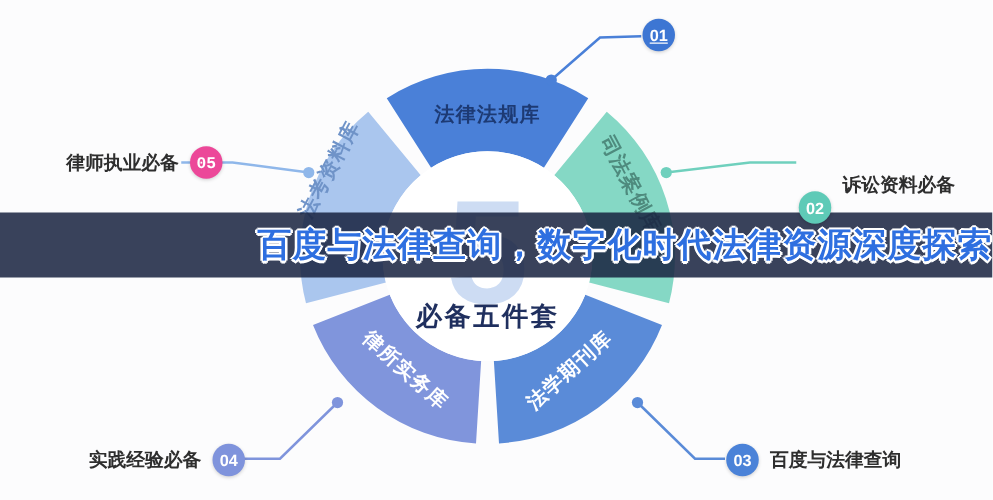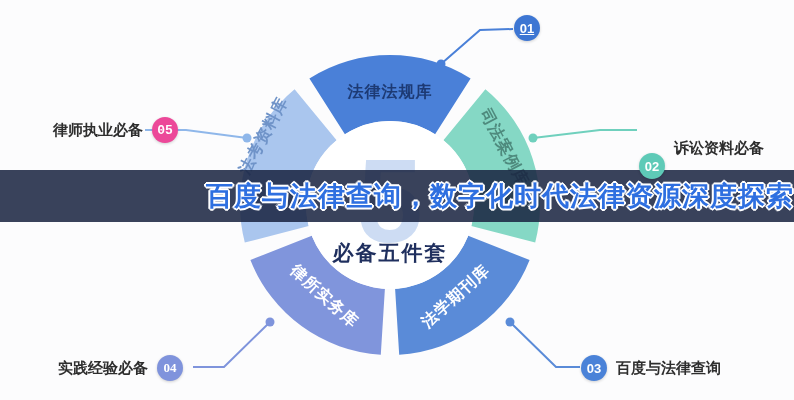--- a/index.html
+++ b/index.html
@@ -17,21 +17,21 @@
                 1px 1px 0 #fff,-1px -1px 0 #fff,1px -1px 0 #fff,-1px 1px 0 #fff;
   }
   .callout{position:absolute;display:flex;align-items:center;gap:9px;
     font-size:15px;font-weight:bold;color:#2e2e2e;white-space:nowrap;}
   .badge{width:26px;height:26px;border-radius:50%;color:#fff;font-size:13px;
     font-weight:bold;display:flex;align-items:center;justify-content:center;
     box-shadow:0 1px 3px rgba(0,0,0,.18);flex:0 0 auto;}
   #c1{left:514px;top:15px;}
   #c2{left:639px;top:117px;}
   #c3{left:581px;top:355px;justify-content:flex-end;}
-  #c4{left:58px;top:355px;}
+  #c4{left:71px;top:355px;}
   #c5{left:12px;top:117px;margin-left:41px;}
 </style>
 </head>
 <body>
 
 <div class="stage" style="background-color: rgb(252, 252, 253);">
 
   <svg width="794" height="400" viewBox="0 0 794 400">
 
     <g>
@@ -81,21 +81,21 @@
     <span>诉讼资料必备</span>
   </div>
 
   <div class="callout" id="c3">
     <span class="badge" style="background-color: rgb(74, 130, 216);">03</span>
     <span>百度与法律查询</span>
   </div>
 
   <div class="callout" id="c4">
     <span>实践经验必备</span>
-    <span class="badge" style="background-color: rgb(127, 147, 220); font-family: Liberation Serif, serif;">04</span>
+    <span class="badge" style="background-color: rgb(127, 147, 220);">04</span>
   </div>
 
   <div class="callout" id="c5">
     <span>律师执业必备</span>
     <span class="badge" style="background-color: #ec4899; font-family: Liberation Mono, monospace;">05</span>
   </div>
 
 </div>
 
 </body></html>

